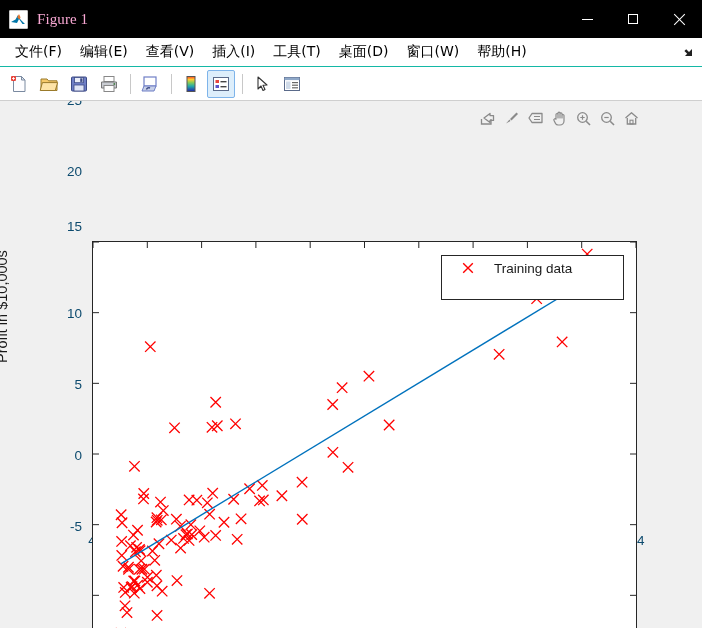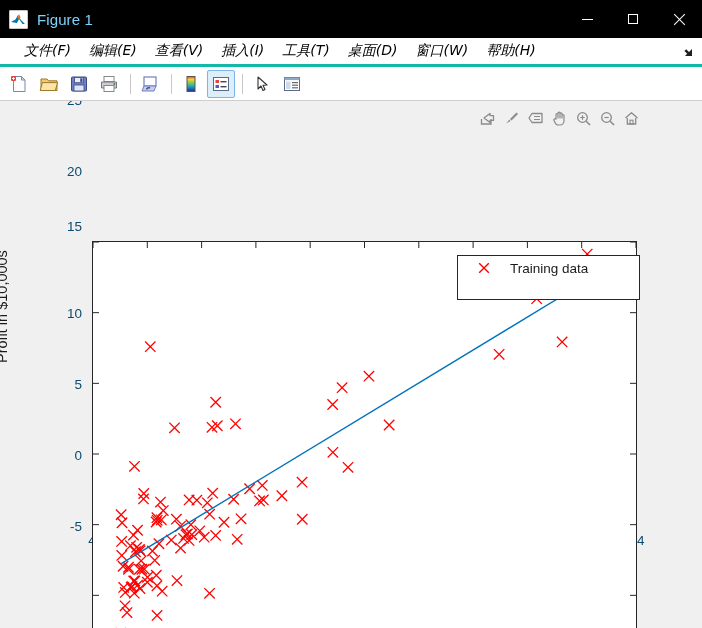--- a/index.html
+++ b/index.html
@@ -21,44 +21,44 @@
     position:relative;
   }
   .title-icon{
     width:17px;height:17px;margin-left:9px;margin-right:9px;
     background:#ffffff;border:1px solid #c8c8c8;
     position:relative;overflow:hidden;border-radius:1px;
     flex:none;
   }
   .title-icon svg{display:block;}
   .title-text{
-    font-size:15px;color:#7dd3fc;letter-spacing:.1px;
-    font-family:Liberation Sans, sans-serif;
+    font-size:15px;color:#f9a8d4;letter-spacing:.1px;
+    font-family:Liberation Serif, serif;
   }
   .win-controls{
     position:absolute;right:0;top:0;height:38px;display:flex;
   }
   .win-btn{
     width:46px;height:38px;display:flex;align-items:center;justify-content:center;
     color:#ffffff;font-size:13px;line-height:1;
   }
   .glyph-min{width:11px;height:1px;background:#fff;display:block;}
   .glyph-max{width:10px;height:10px;border:1px solid #fff;display:block;box-sizing:border-box;}
   .glyph-close{position:relative;width:13px;height:13px;display:block;}
   .glyph-close:before,.glyph-close:after{
     content:"";position:absolute;left:-1px;top:6px;width:15px;height:1px;background:#fff;
   }
   .glyph-close:before{transform:rotate(45deg);}
   .glyph-close:after{transform:rotate(-45deg);}
 
   
   .menubar{
-    height:29px;background:#ffffff;border-bottom:3px solid #14b8a6;
+    height:29px;background:#ffffff;border-bottom:1px solid #14b8a6;
     display:flex;align-items:center;flex:none;position:relative;
-    padding-left:15px;box-sizing:border-box;font-style:italic;
+    padding-left:6px;box-sizing:border-box;
   }
   .menu-item{
     font-size:14px;color:#000000;padding:3px 9px;cursor:default;
     white-space:nowrap;font-family:"DejaVu Sans","Liberation Sans",sans-serif;
   }
   .dock-arrow{
     position:absolute;right:8px;top:8px;width:13px;height:13px;
   }
 
   
@@ -106,21 +106,20 @@
   .tick-label{
     position:absolute;font-size:13.5px;color:#0c4a6e;
     font-family:"Liberation Sans",sans-serif;white-space:nowrap;
   }
   .ytick{text-align:right;}
 
   .legend-box{
     position:absolute;left:441px;top:154px;width:183px;height:45px;
     background:#ffffff;border:1px solid #262626;box-sizing:border-box;
     z-index:5;
-    margin-left:16px;
   }
   .legend-row{
     position:absolute;left:0;display:flex;align-items:center;height:20px;
   }
   .legend-sample{width:52px;display:flex;align-items:center;justify-content:center;}
   .legend-text{
     font-size:13.5px;color:#1a1a1a;font-family:"Liberation Sans",sans-serif;
     white-space:nowrap;
   }
 </style>

